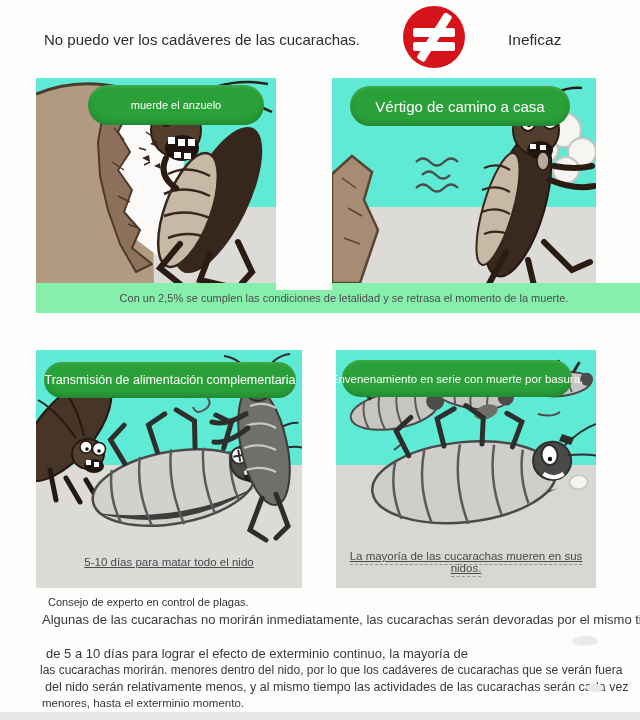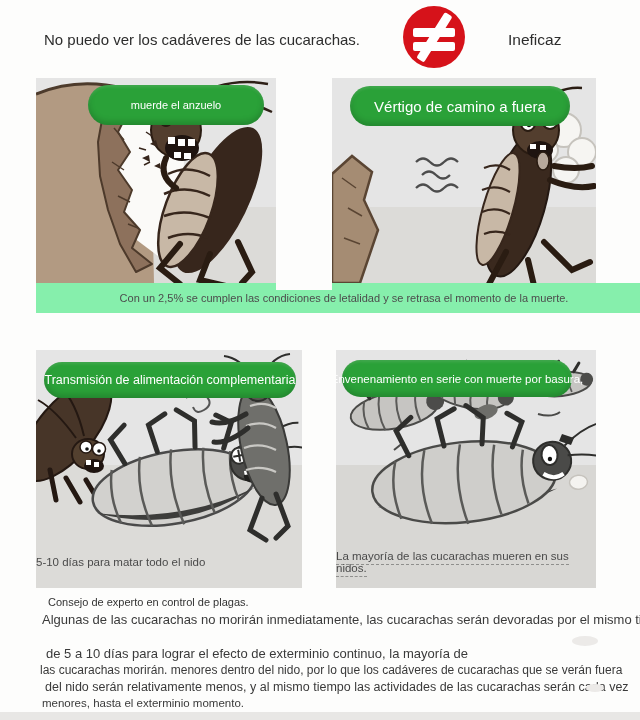--- a/index.html
+++ b/index.html
@@ -5,21 +5,21 @@
   html,body{margin:0;padding:0;}
   .page{
     position:relative;width:640px;height:720px;background:#fdfdfc;overflow:hidden;
     font-family:"Liberation Sans",sans-serif;color:#2b2b2b;
   }
   
   .hdr-title{position:absolute;left:44px;top:31px;font-size:15px;color:#2d2d2d;}
   .ne-icon{position:absolute;left:402px;top:5px;width:64px;height:64px;}
   .hdr-verdict{position:absolute;left:508px;top:31px;font-size:15.5px;color:#2d2d2d;}
   
-  .panel{position:absolute;background:#e5e5e5;overflow:hidden;}
+  .panel{position:absolute;background:#5eead4;overflow:hidden;}
   .p1{left:36px;top:78px;width:240px;height:205px;}
   .p2{left:332px;top:78px;width:264px;height:205px;}
   .p3{left:36px;top:350px;width:266px;height:238px;}
   .p4{left:336px;top:350px;width:260px;height:238px;}
   .art{position:absolute;left:0;top:0;width:100%;height:100%;}
   .pill{
     position:absolute;border-radius:22px;background:#2aa138;
     box-shadow:inset 0 -3px 6px rgba(0,0,0,.18), inset 0 2px 3px rgba(255,255,255,.12);
     display:flex;align-items:center;justify-content:center;
     color:#fff;white-space:nowrap;text-align:center;
@@ -27,21 +27,21 @@
   .pill1{left:52px;top:7px;width:176px;height:40px;font-size:11px;}
   .pill2{left:18px;top:8px;width:220px;height:40px;font-size:15px;}
   .pill3{left:8px;top:12px;width:252px;height:36px;font-size:12.5px;}
   .pill4{left:6px;top:10px;width:230px;height:37px;font-size:11.5px;}
   .strip{
     position:absolute;left:36px;top:283px;width:616px;height:30px;background:#86efac;
     display:flex;align-items:center;justify-content:center;
     font-size:11px;color:#4c4c4c;
   }
   .notch{position:absolute;left:240px;top:0;width:56px;height:7px;background:#fdfdfc;}
-  .pcap{position:absolute;left:0;width:100%;text-align:left;font-size:11.5px;color:#4a4a4a;}
+  .pcap{position:absolute;left:0;width:100%;text-align:center;font-size:11.5px;color:#4a4a4a;text-decoration:underline;}
   .cap3{top:206px;}
   .cap4{top:200px;}
   .dashed{border-bottom:1px dashed #8f8f8d;padding-bottom:2px;}
   
   .expert{position:absolute;left:48px;top:596px;font-size:11px;color:#333;}
   .pl{position:absolute;color:#3a3a3a;white-space:nowrap;}
   .pl0{left:42px;top:612px;font-size:13px;}
   .pl1{left:42px;top:631px;font-size:11.5px;}
   .pl2{left:46px;top:646px;font-size:13px;}
   .pl3{left:40px;top:663px;font-size:12px;}
@@ -128,21 +128,21 @@
         <ellipse cx="60" cy="46" rx="13" ry="9" fill="#1f1410"></ellipse>
         <rect x="50" y="40" width="6" height="5" fill="#ffffff"></rect>
         <rect x="60" y="41" width="6" height="5" fill="#ffffff"></rect>
         <ellipse cx="63" cy="57" rx="6" ry="9" fill="#b8a99c" stroke="#2a1c12" stroke-width="1.5"></ellipse>
         <path d="M74,62 q22,4 38,0 M70,76 q24,10 44,6" stroke="#2a1c12" stroke-width="6" fill="none" stroke-linecap="round"></path>
         <path d="M26,148 L8,182 L24,194 M48,156 L56,190 L80,186 M64,138 L92,166 L110,158" stroke="#2a1c12" stroke-width="6" fill="none" stroke-linecap="round"></path>
         <path d="M44,4 Q20,-14 -6,-8 M60,2 Q78,-18 102,-16" stroke="#2a1c12" stroke-width="2.5" fill="none"></path>
       </g>
     </svg>
     <div class="pill pill2">
-      <span>Vértigo de camino a fuera</span>
+      <span>Vértigo de camino a casa</span>
     </div>
   </div>
 
   <div class="strip">
     <div class="notch"></div>
     <span>Con un 2,5% se cumplen las condiciones de letalidad y se retrasa el momento de la muerte.</span>
   </div>
 
   <div class="panel p3">
     <svg class="art" viewBox="0 0 266 238">

